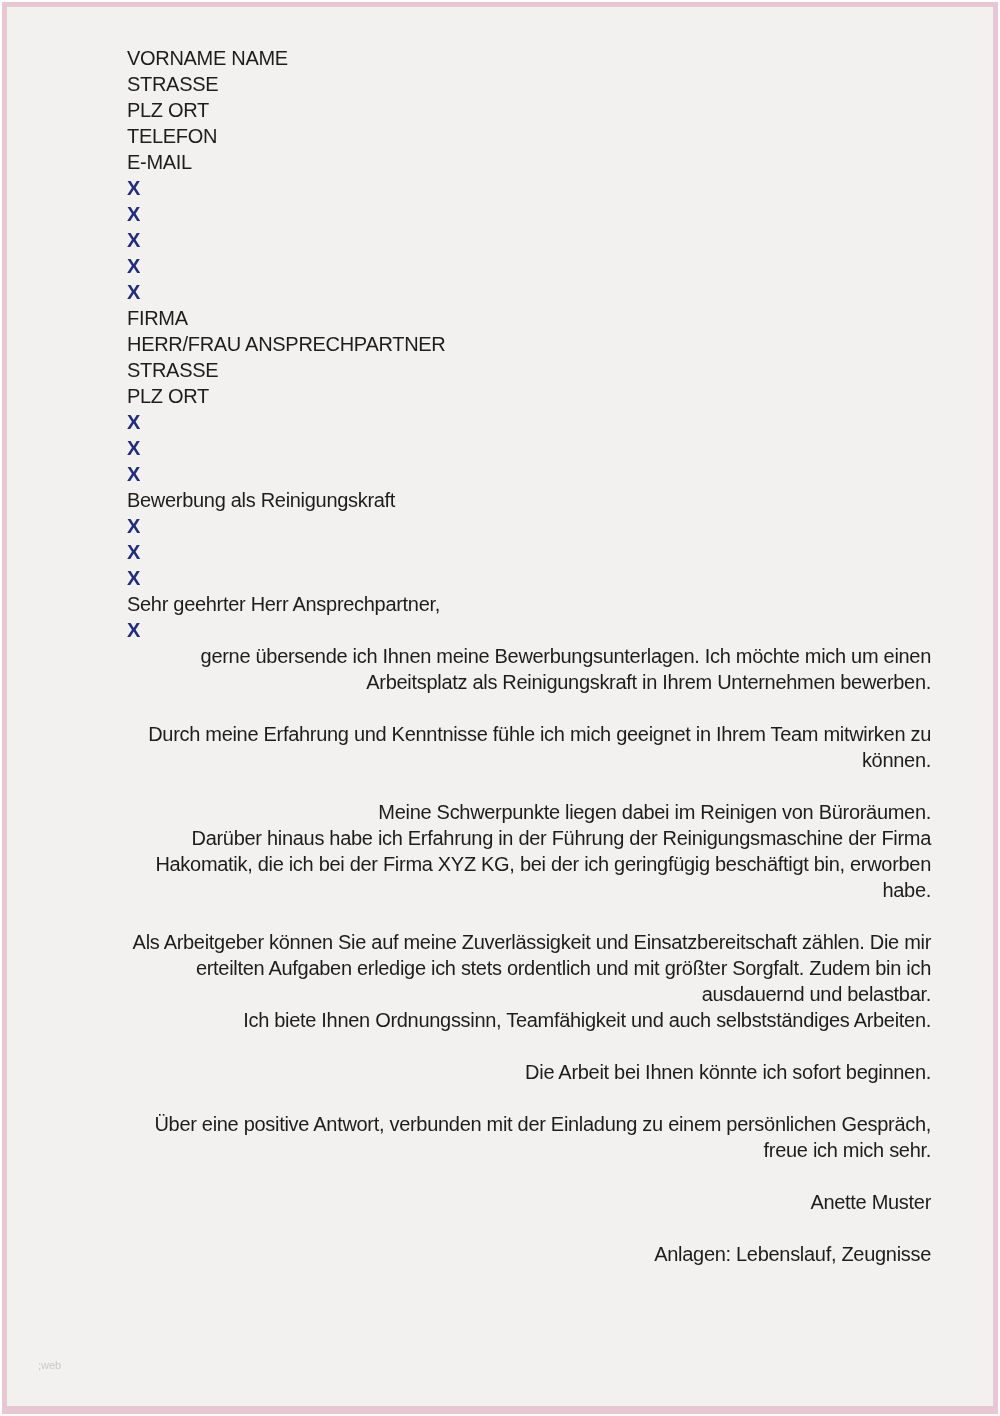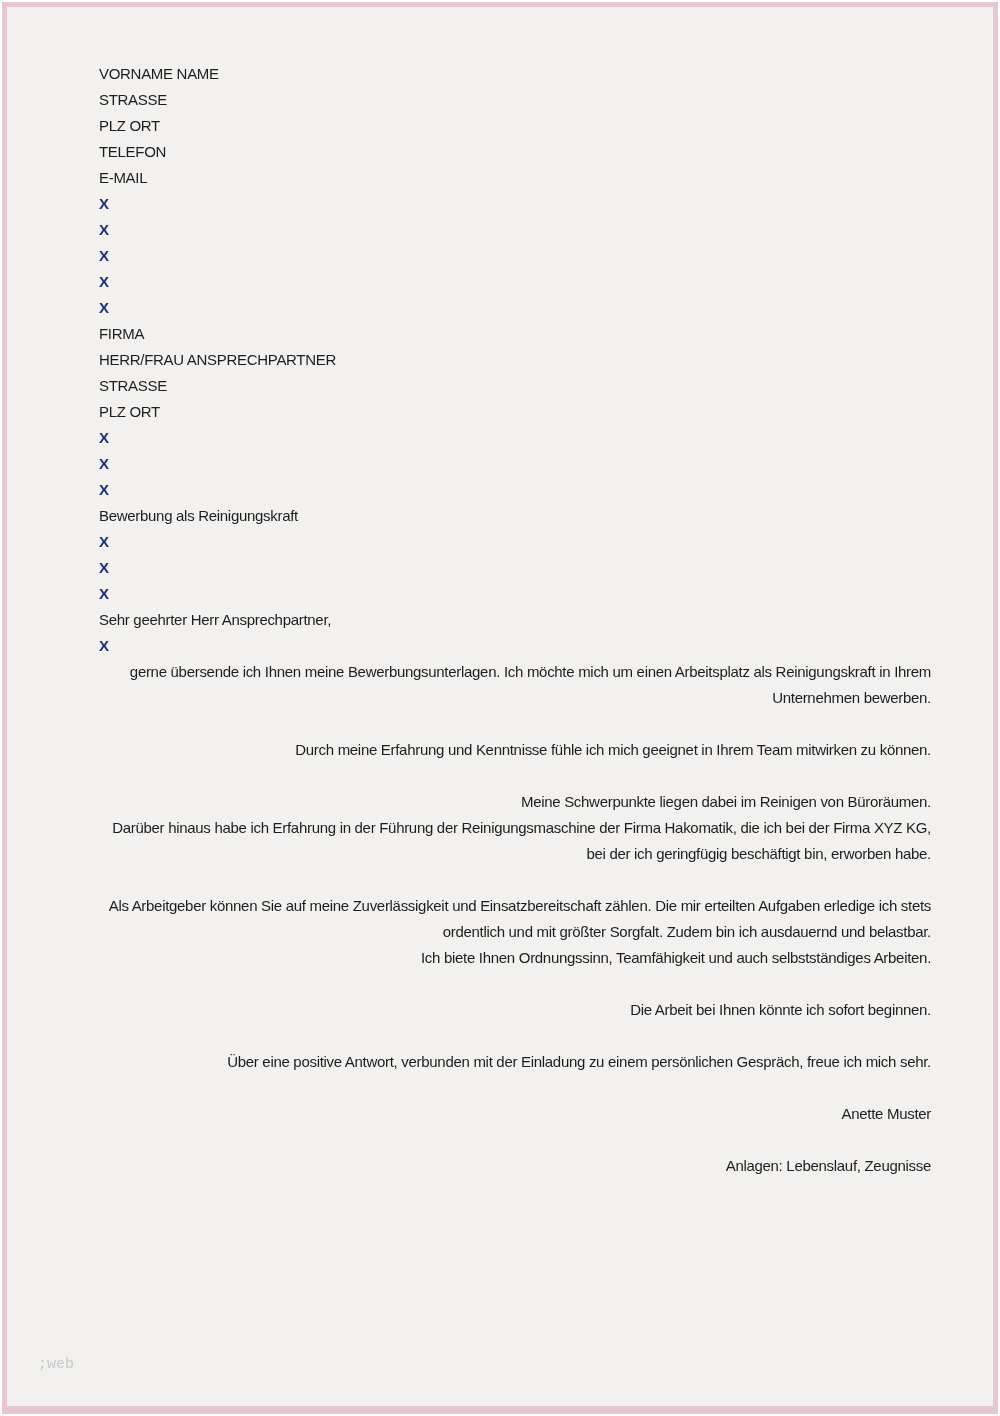--- a/index.html
+++ b/index.html
@@ -10,35 +10,36 @@
     position: relative;
   }
   .page {
     position: absolute; left: 2px; top: 2px; right: 2px; bottom: 2px;
     box-sizing: border-box;
     border: 5px solid #e7c7d1;
     border-bottom-width: 8px;
     background: #f2f1ef;
   }
   .content {
-    padding: 54px 62px 0 92px;
-    font-size: 15px;
+    padding: 38px 62px 0 92px;
+    font-size: 20px;
     line-height: 26px;
     letter-spacing: -0.3px;
     color: #1d1d1d;
+    margin-left: 28px;
   }
   .line { white-space: nowrap; }
   .x { color: #202c7c; font-weight: bold; }
   .bold { font-weight: normal; }
   .dateline { display: flex; justify-content: space-between; }
   .para { margin: 0 0 26px 0; text-align: right; }
   .watermark {
     position: absolute; left: 31px; top: 1353px;
-    font-size: 15px; line-height: 10px;
-    color: #c9c9c9; letter-spacing: 0; font-family: Liberation Mono, monospace;
+    font-size: 11px; line-height: 10px;
+    color: #c9c9c9; letter-spacing: 0;
   }
 </style>
 </head>
 <body>
 
 <div class="page">
   <div class="content">
 
     <div class="line">VORNAME NAME</div>
     <div class="line">STRASSE</div>

